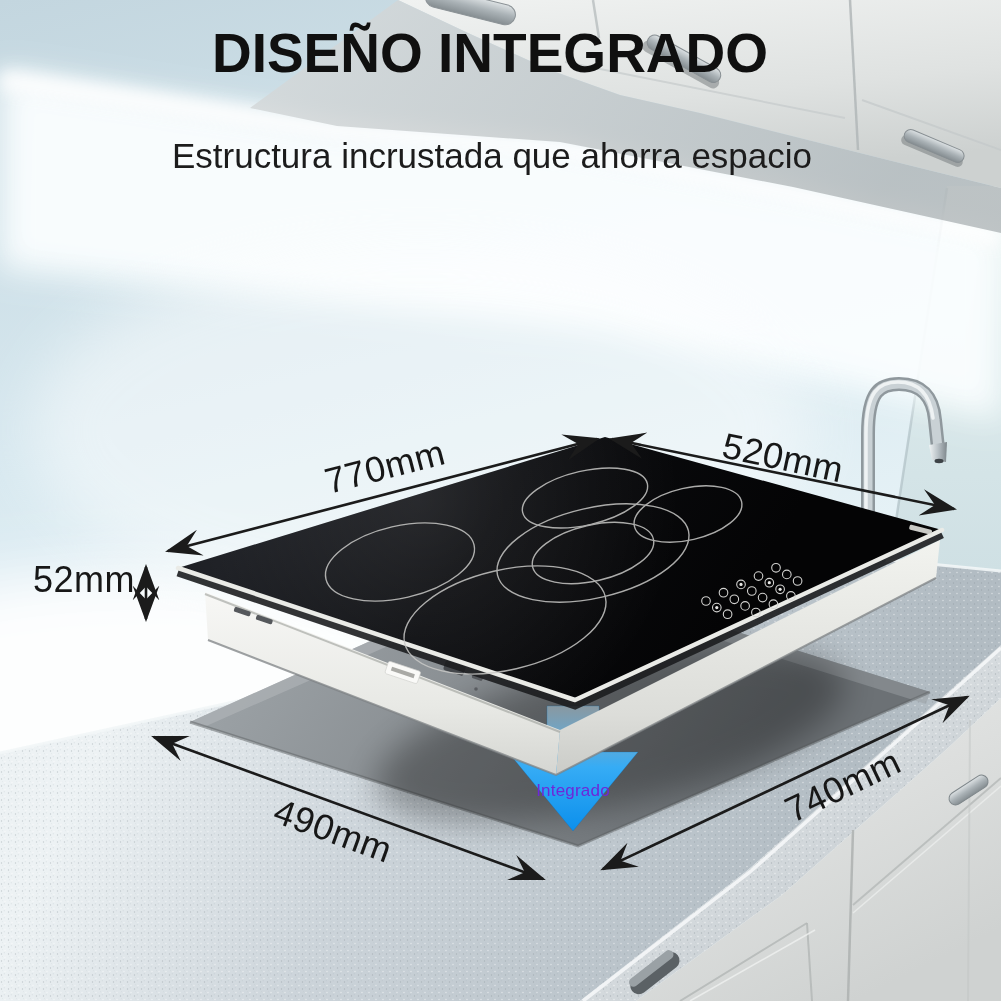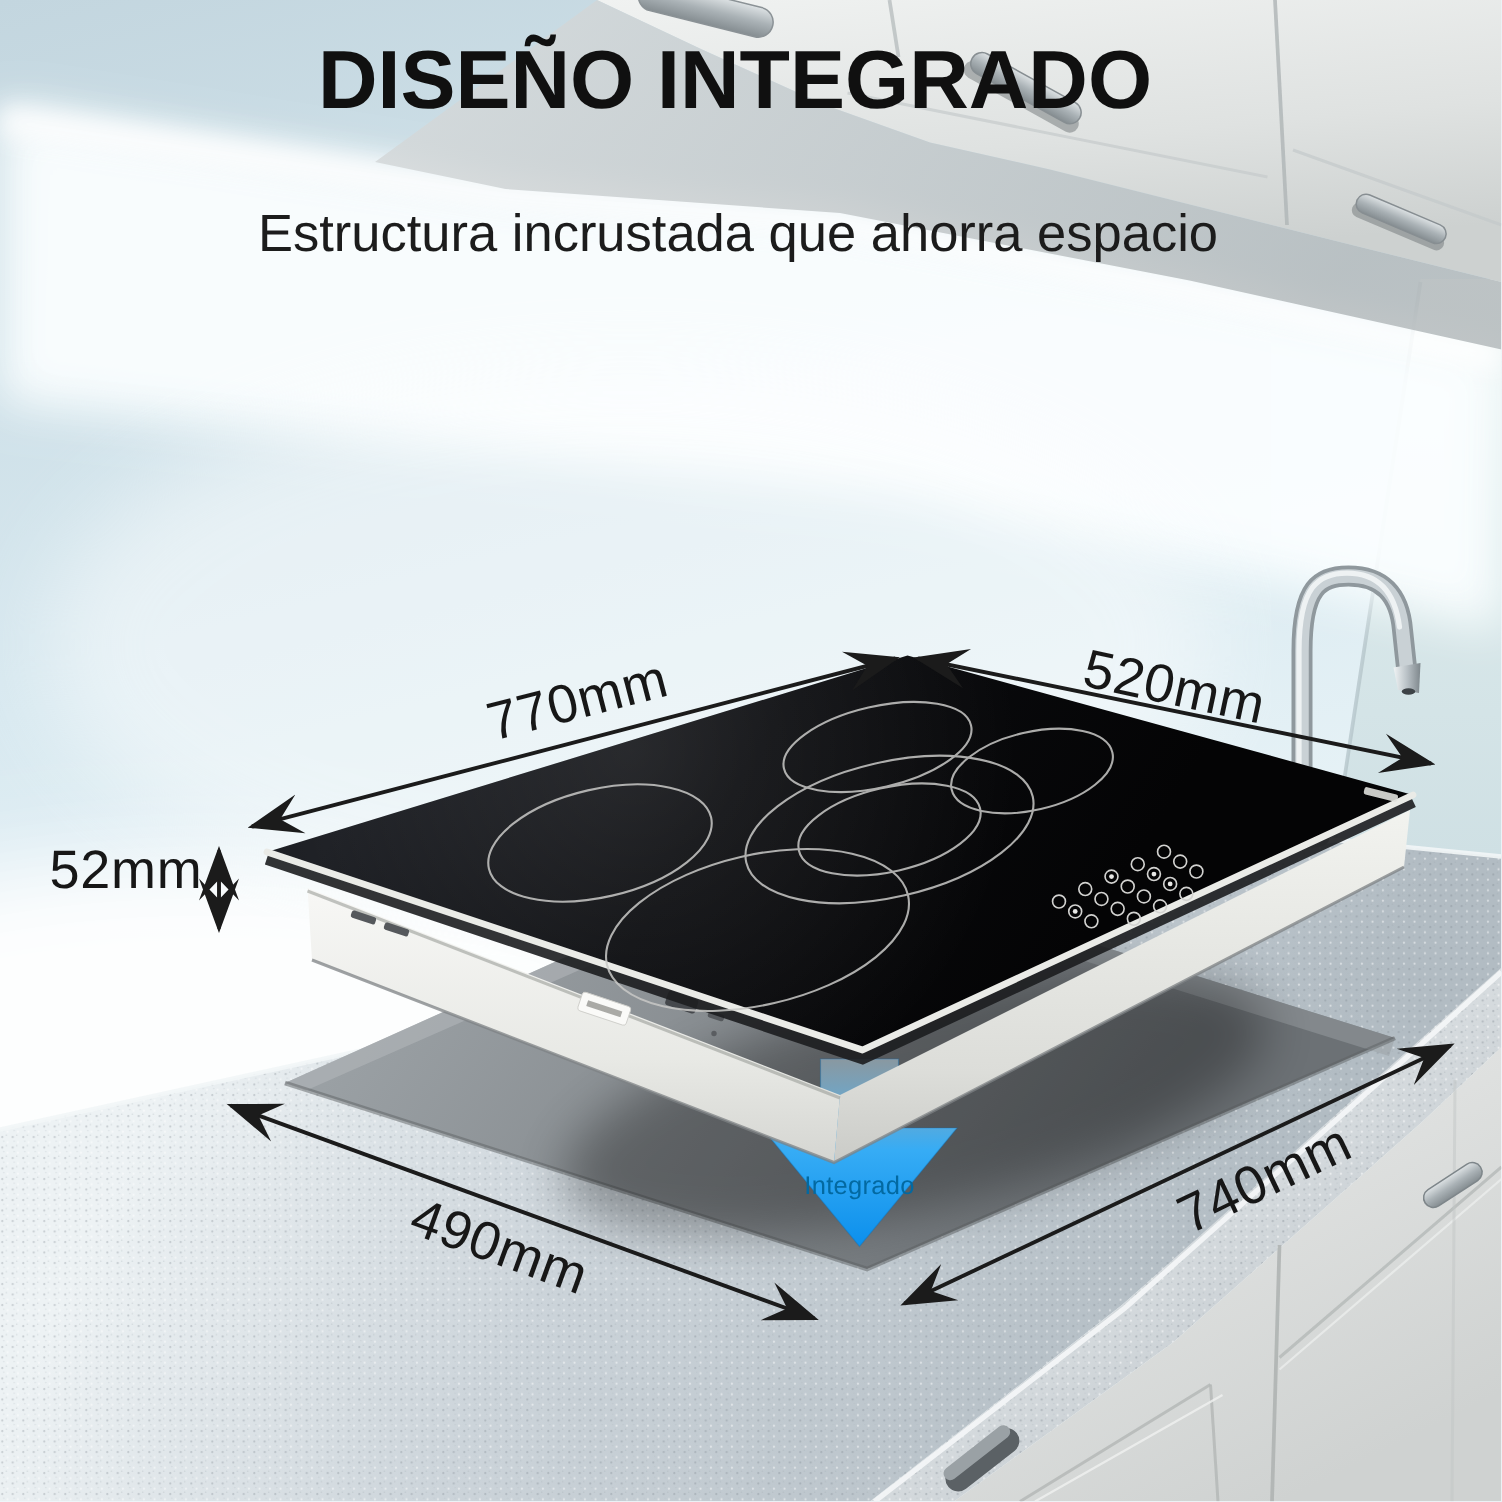--- a/index.html
+++ b/index.html
@@ -4,21 +4,21 @@
 <style>
   html,body{margin:0;padding:0;background:#ffffff;}
   .stage{position:relative;width:1001px;height:1001px;overflow:hidden;
          font-family:"Liberation Sans","DejaVu Sans",sans-serif;background:#d9eaf1;text-decoration:underline;}
   .stage svg{position:absolute;left:0;top:0;}
   .lbl{position:absolute;white-space:nowrap;color:#171717;
        font-size:36px;font-weight:400;letter-spacing:.5px;
        transform:translate(-50%,-50%);}
   .title{font-size:55px;font-weight:700;letter-spacing:0px;color:#101010;}
   .subtitle{font-size:35px;font-weight:400;color:#1c1c1c;letter-spacing:0px;}
-  .embed-lbl{font-size:17px;color:#0369a1;letter-spacing:.2px;}
+  .embed-lbl{font-size:17px;color:#6d28d9;letter-spacing:.2px;}
 </style>
 </head>
 <body>
 
 <div class="stage">
 <svg width="1001" height="1001" viewBox="0 0 1001 1001">
   <defs>
     <linearGradient id="wallG" x1="0" y1="0" x2="0.25" y2="1">
       <stop offset="0" stop-color="#c3d6df"></stop>
           <stop offset="0.45" stop-color="#d8e9f0"></stop>

